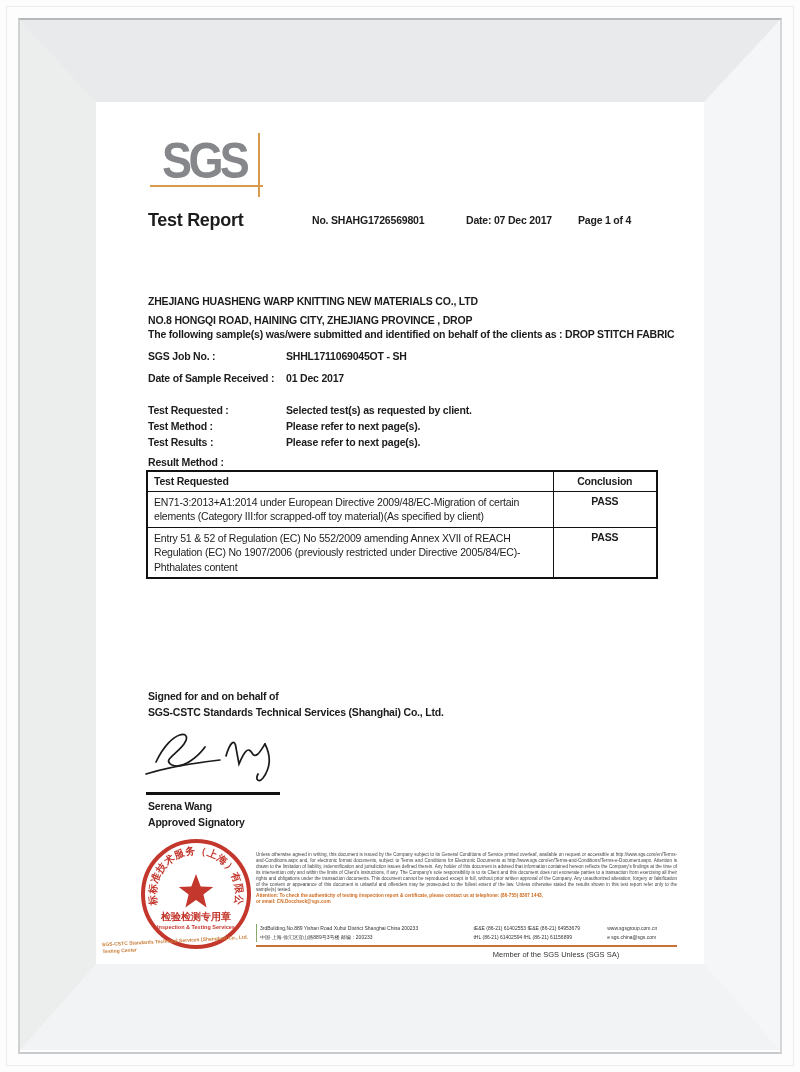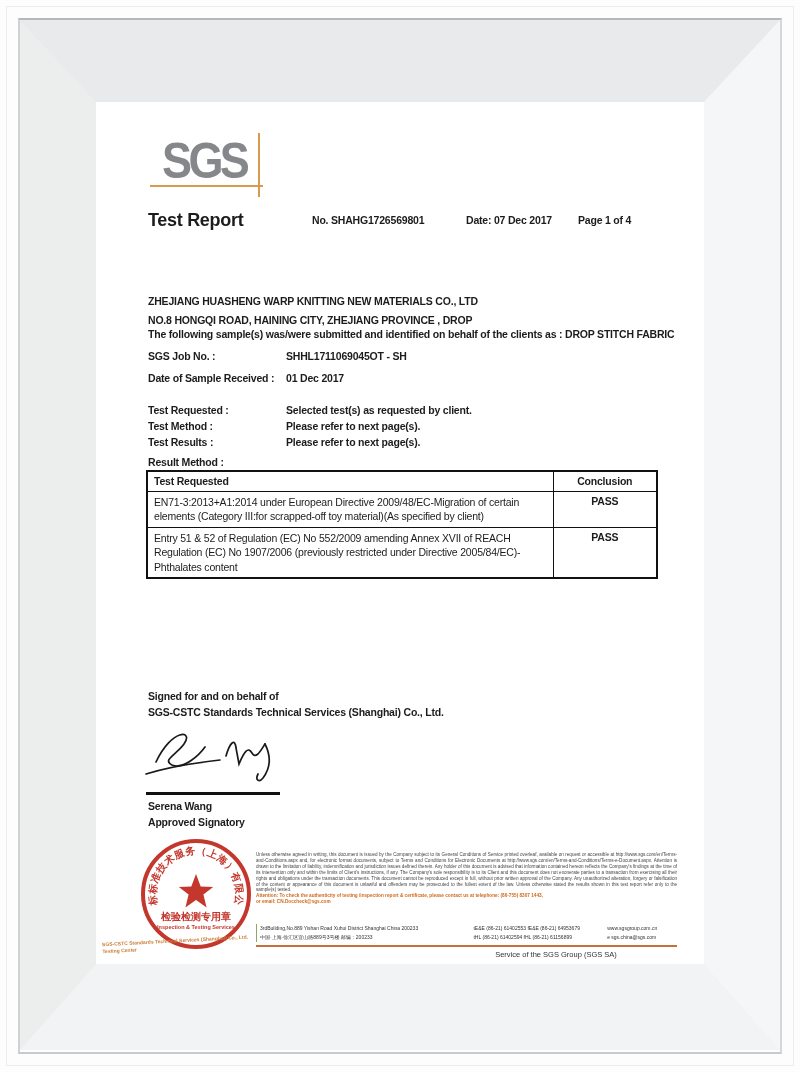--- a/index.html
+++ b/index.html
@@ -182,16 +182,16 @@
         <span class="a2">tE&amp;E (86-21) 61402553   fE&amp;E (86-21) 64953679</span>
         <span class="a3">www.sgsgroup.com.cn</span>
       </div>
       <div class="addr-row">
         <span class="a1">中国·上海·徐汇区宜山路889号3号楼  邮编：200233</span>
         <span class="a2">tHL (86-21) 61402594   fHL (86-21) 61156899</span>
         <span class="a3">e sgs.china@sgs.com</span>
       </div>
     </div>
     <div class="footer-rule"></div>
-    <div class="member">Service of the SGS Group (SGS SA)</div>
+    <div class="member">Member of the SGS Unless (SGS SA)</div>
 
   </div>
 </div>
 
 </body></html>

